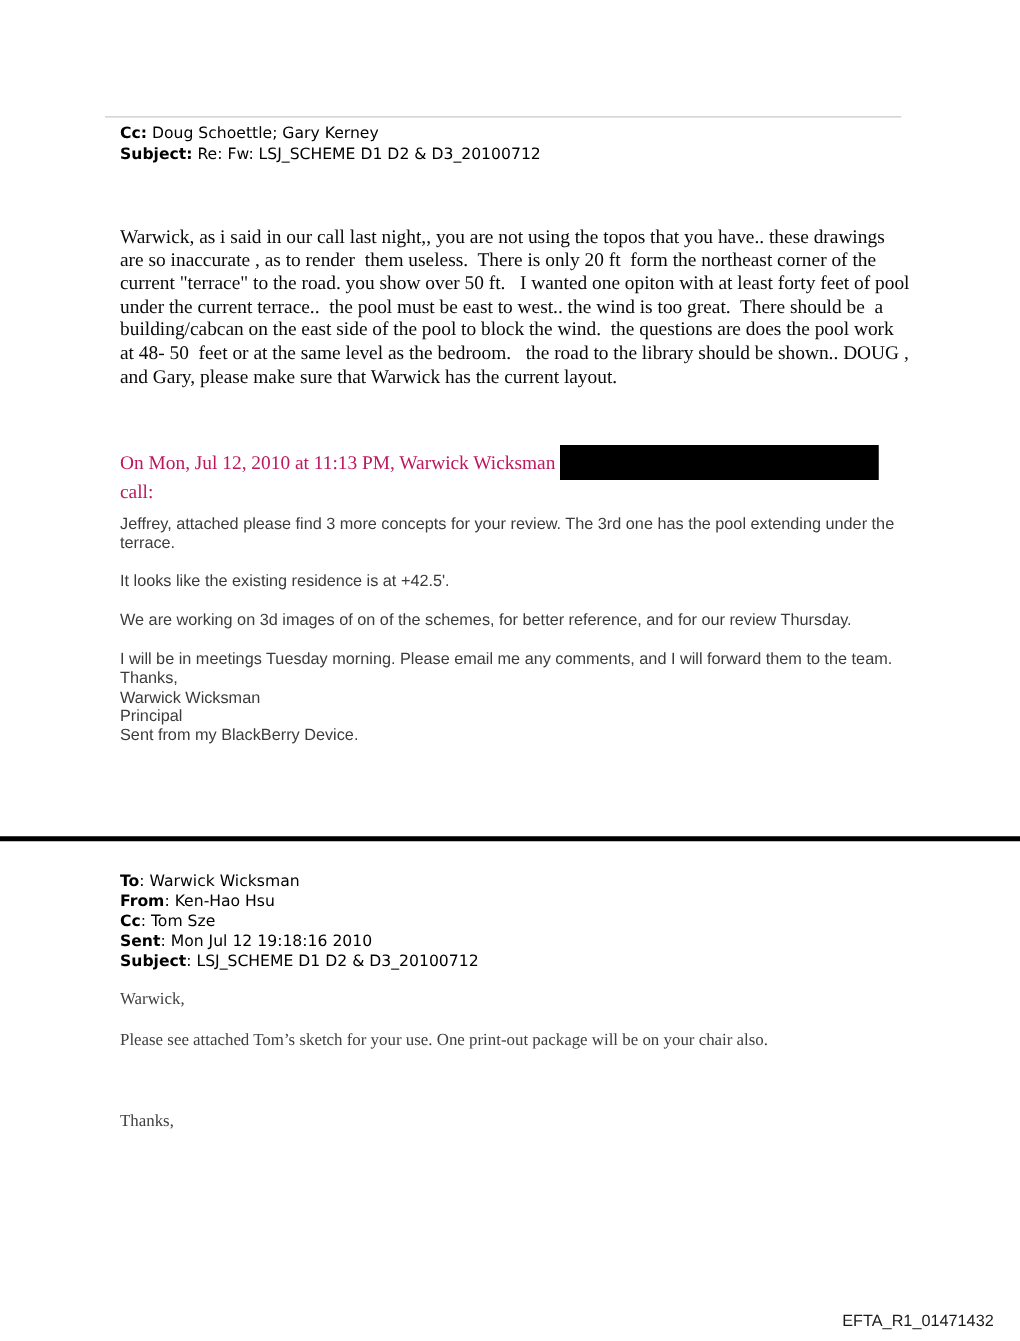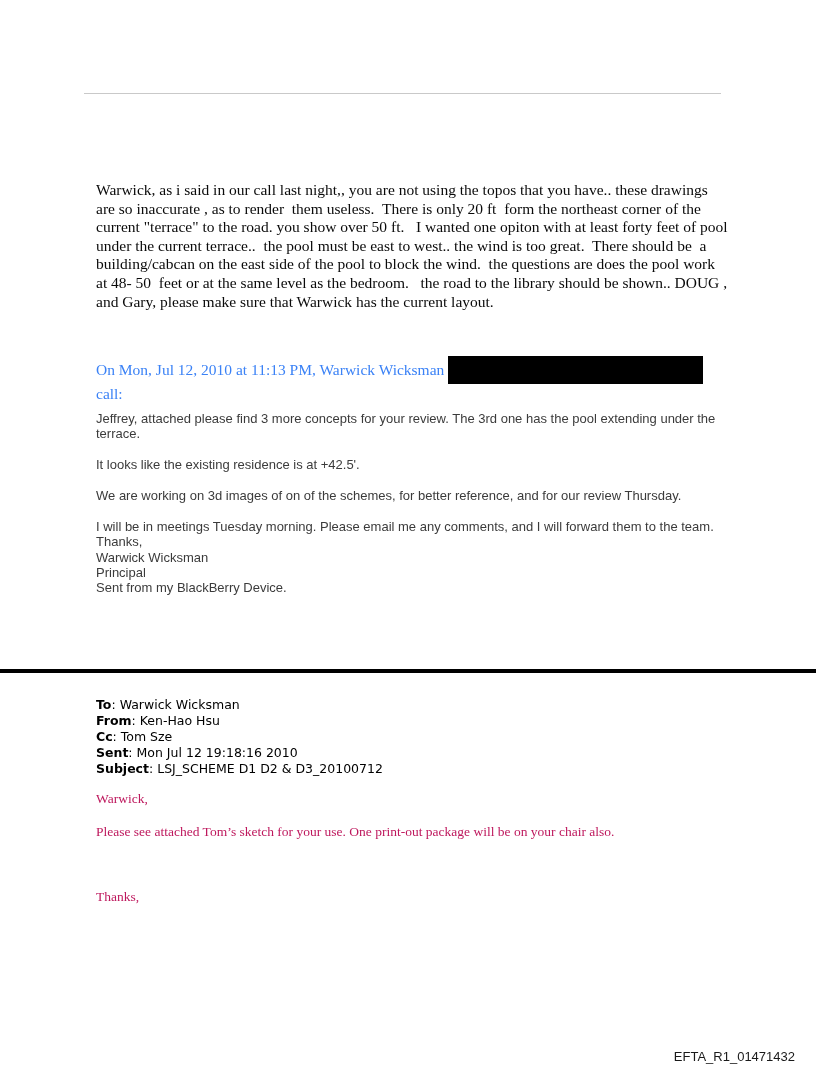--- a/index.html
+++ b/index.html
@@ -45,21 +45,21 @@
     white-space:pre-wrap;
     color:#0a0a0a;
   }
   .attribution{
     position:absolute;
     left:96px; top:356px;
     width:648px;
     font-family:"Liberation Serif", serif;
     font-size:15.5px;
     line-height:20px;
-    color:#3b82f6;
+    color:#be185d;
   }
   .redaction{
     display:inline-block;
     width:255px; height:28px;
     background:#000;
     vertical-align:-9px;
     margin-left:4px;
   }
   .quoted{
     position:absolute;
@@ -78,38 +78,42 @@
     background:#000;
   }
   .body2{
     position:absolute;
     left:96px; top:791px;
     width:632px;
     font-family:"Liberation Serif", serif;
     font-size:13.5px;
     line-height:16.4px;
     white-space:pre-line;
-    color:#be185d;
+    color:#404040;
   }
   .footer-id{
     position:absolute;
     right:21px; top:1049px;
     font-family:"Liberation Sans", sans-serif;
     font-size:13px;
     color:#1a1a1a;
     padding-left:12px;
   }
 </style>
 </head>
 <body>
 
 <div class="page">
 
   <div class="hairline"></div>
 
+  <div class="header1">
+    <div class="h-row"><b>Cc:</b><span> Doug Schoettle; Gary Kerney</span></div>
+    <div class="h-row"><b>Subject:</b><span> Re: Fw: LSJ_SCHEME D1 D2 &amp; D3_20100712</span></div>
+  </div>
 
   <div class="body1">Warwick, as i said in our call last night,, you are not using the topos that you have.. these drawings are so inaccurate , as to render  them useless.  There is only 20 ft  form the northeast corner of the  current "terrace" to the road. you show over 50 ft.   I wanted one opiton with at least forty feet of pool under the current terrace..  the pool must be east to west.. the wind is too great.  There should be  a building/cabcan on the east side of the pool to block the wind.  the questions are does the pool work at 48- 50  feet or at the same level as the bedroom.   the road to the library should be shown.. DOUG , and Gary, please make sure that Warwick has the current layout.</div>
 
   <div class="attribution">
     <span>On Mon, Jul 12, 2010 at 11:13 PM, Warwick Wicksman</span><span class="redaction"></span>
     <br>
     <span>call:</span>
   </div>
 
   <div class="quoted">Jeffrey, attached please find 3 more concepts for your review. The 3rd one has the pool extending under the terrace.

